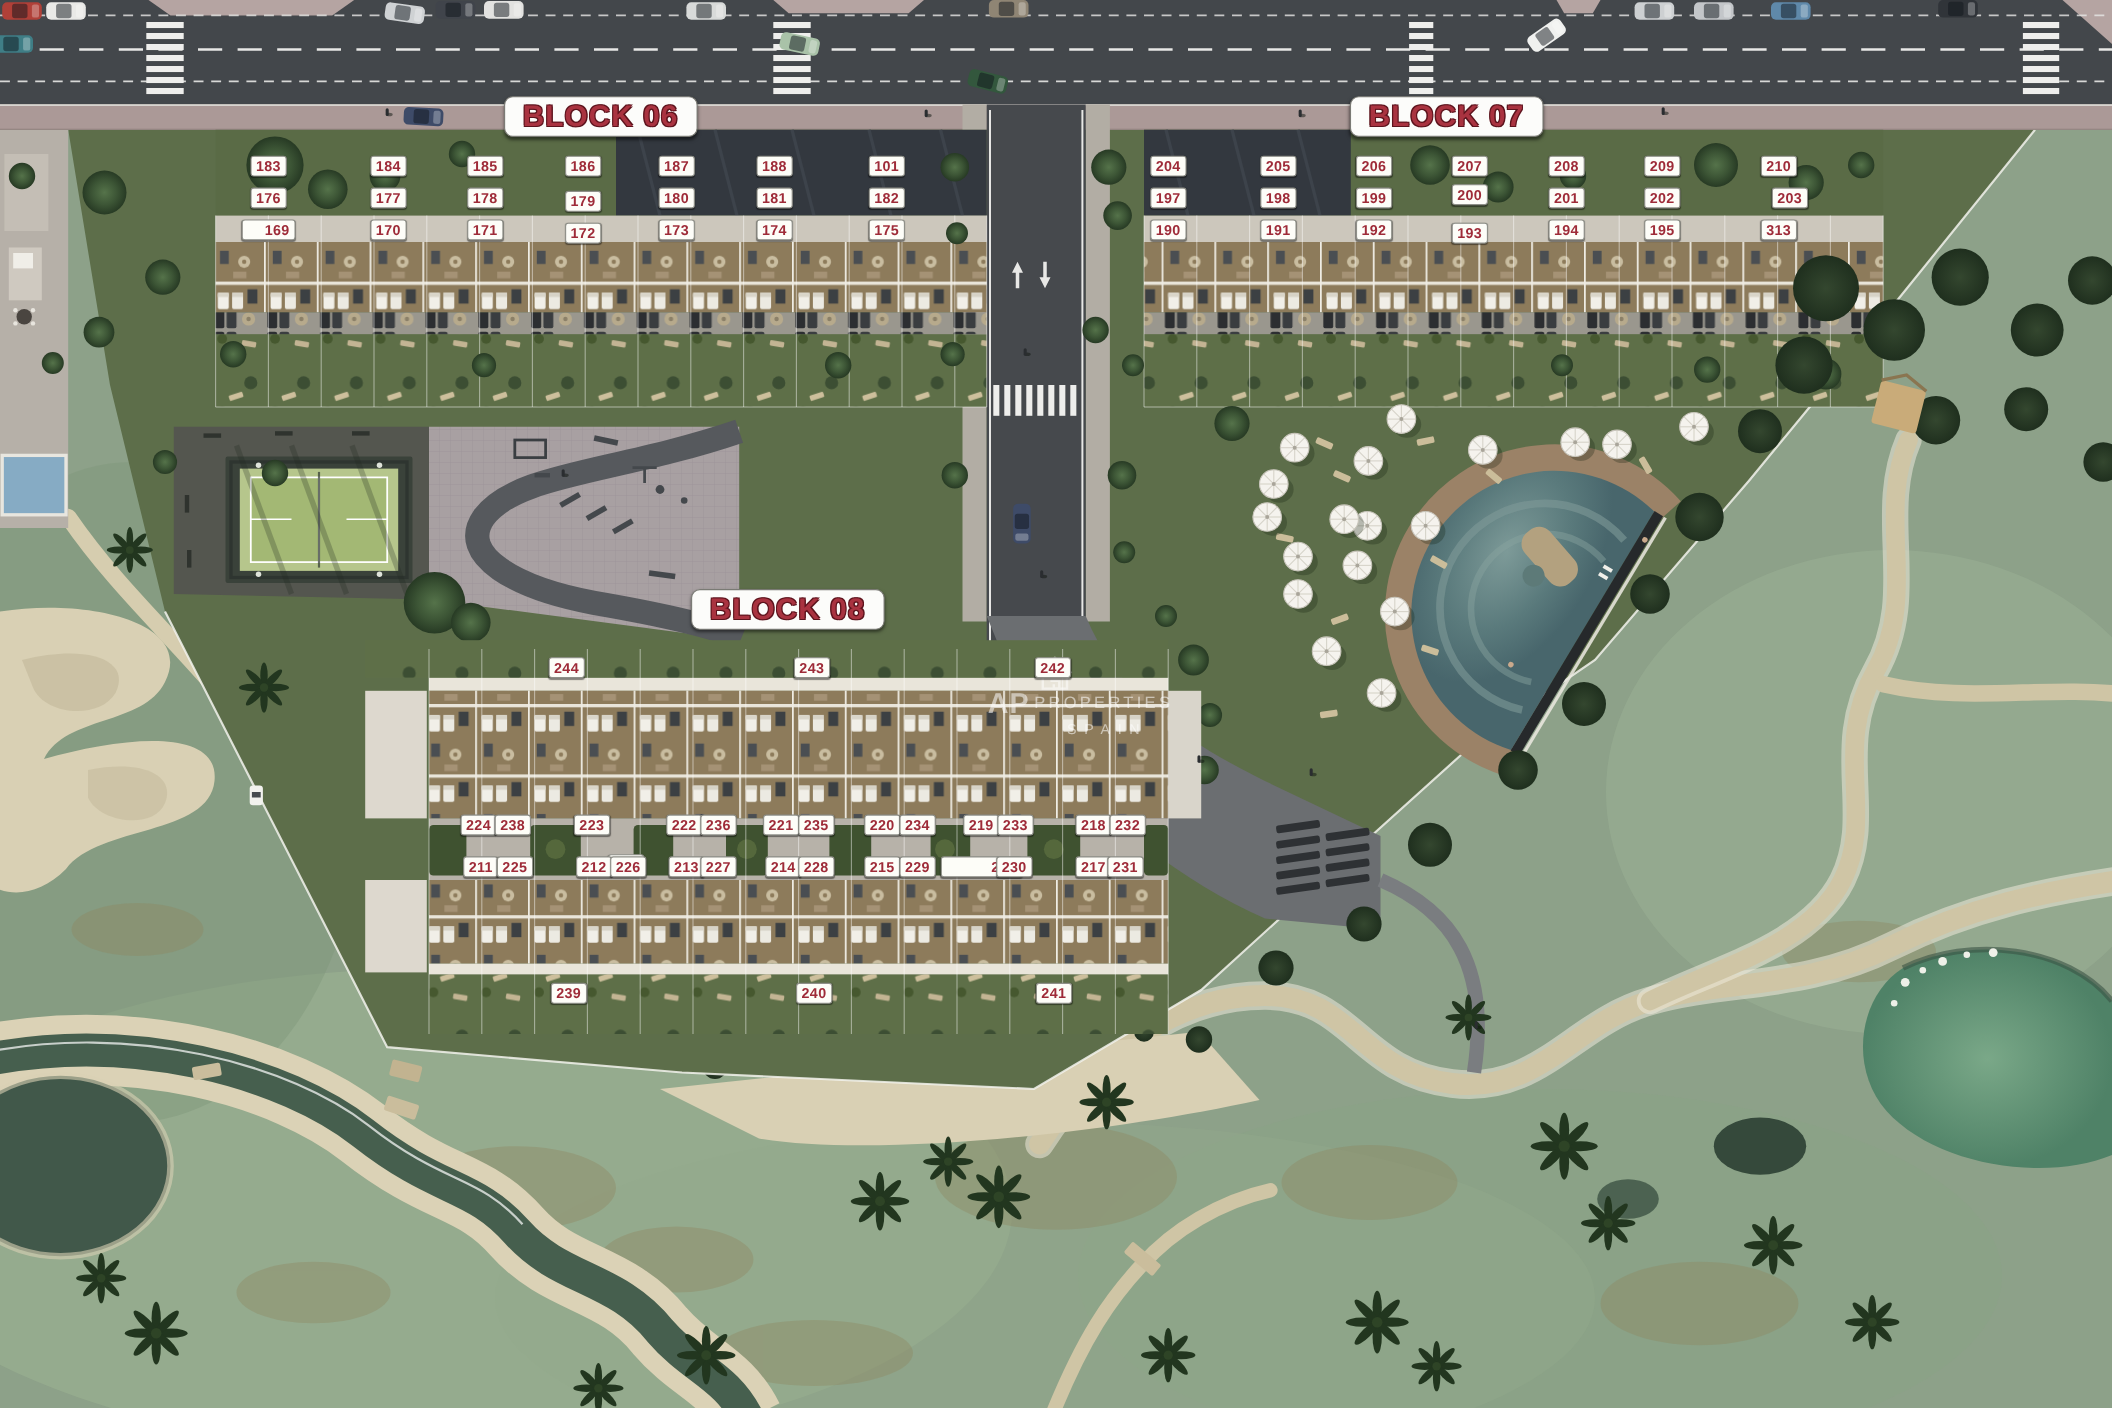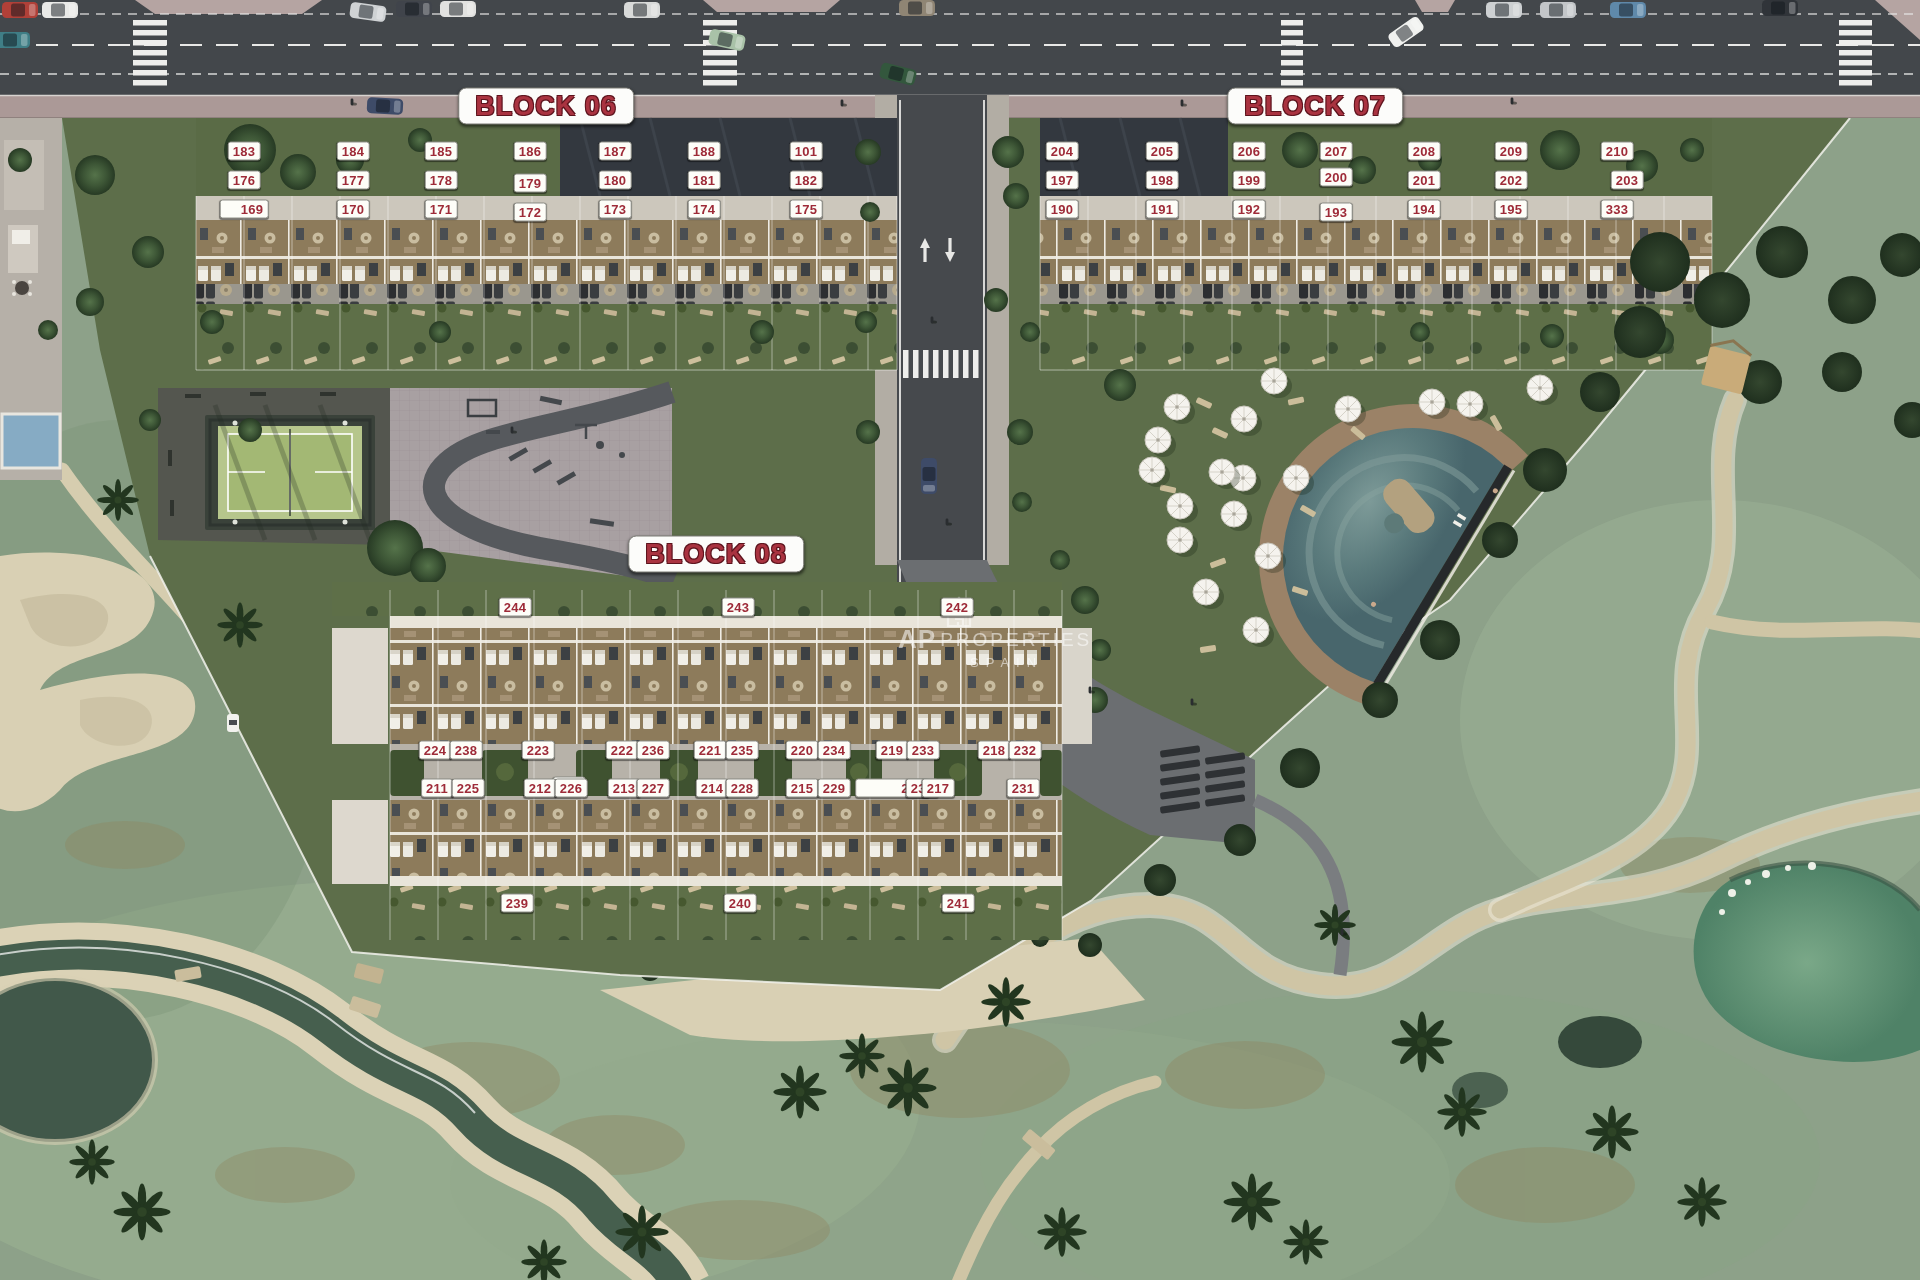--- a/index.html
+++ b/index.html
@@ -13,21 +13,21 @@
          line-height:17px;letter-spacing:.3px;box-shadow:0 1px 1px rgba(0,0,0,.45);
          white-space:nowrap;}
   .btitle{position:absolute;transform:translate(-50%,-50%);
          background:#fcfcfa;border:1px solid #7a7a74;border-radius:8px;
          padding:2px 16px;font-size:27px;font-weight:bold;color:#a93340;
          letter-spacing:1px;white-space:nowrap;
          text-shadow:1px 1px 0 #5d141d,-1px -1px 0 #5d141d,1px -1px 0 #5d141d,-1px 1px 0 #5d141d;
          box-shadow:0 2px 3px rgba(0,0,0,.5);}
   .wm{position:absolute;left:898px;top:626px;color:#ffffff;opacity:.55;line-height:1;}
   .wm-ap{font-size:26px;font-weight:bold;letter-spacing:1px;vertical-align:middle;}
-  .wm-prop{font-size:19px;letter-spacing:3px;vertical-align:middle;margin-left:4px;}
+  .wm-prop{font-size:15px;letter-spacing:3px;vertical-align:middle;margin-left:4px;}
   .wm-spain{font-size:13px;letter-spacing:7px;margin:4px 0 0 72px;}
 </style>
 </head>
 <body>
 
 <div id="stage">
 
 <svg id="scene" width="1920" height="1280" viewBox="0 0 1920 1280" xmlns="http://www.w3.org/2000/svg">
 <defs>
   <radialGradient id="gTree">
@@ -666,21 +666,21 @@
       <div class="badge" style="left: 1336px; top: 177px;">200</div>
       <div class="badge" style="left: 1424px; top: 180px;">201</div>
       <div class="badge" style="left: 1511px; top: 180px;">202</div>
       <div class="badge" style="left: 1627px; top: 180px;">203</div>
       <div class="badge" style="left: 1062px; top: 209px;">190</div>
       <div class="badge" style="left: 1162px; top: 209px;">191</div>
       <div class="badge" style="left: 1249px; top: 209px;">192</div>
       <div class="badge" style="left: 1336px; top: 212px;">193</div>
       <div class="badge" style="left: 1424px; top: 209px;">194</div>
       <div class="badge" style="left: 1511px; top: 209px;">195</div>
-      <div class="badge" style="left: 1617px; top: 209px;">333</div>
+      <div class="badge" style="left: 1617px; top: 209px;">313</div>
       <div class="badge" style="left: 515px; top: 607px;">244</div>
       <div class="badge" style="left: 738px; top: 607px;">243</div>
       <div class="badge" style="left: 957px; top: 607px;">242</div>
       <div class="badge" style="left: 435px; top: 750px;">224</div>
       <div class="badge" style="left: 466px; top: 750px;">238</div>
       <div class="badge" style="left: 538px; top: 750px;">223</div>
       <div class="badge" style="left: 569px; top: 750px; margin-top: 36px;">237</div>
       <div class="badge" style="left: 622px; top: 750px;">222</div>
       <div class="badge" style="left: 653px; top: 750px;">236</div>
       <div class="badge" style="left: 710px; top: 750px;">221</div>
@@ -696,21 +696,21 @@
       <div class="badge" style="left: 540px; top: 788px;">212</div>
       <div class="badge" style="left: 571px; top: 788px;">226</div>
       <div class="badge" style="left: 624px; top: 788px;">213</div>
       <div class="badge" style="left: 653px; top: 788px;">227</div>
       <div class="badge" style="left: 712px; top: 788px;">214</div>
       <div class="badge" style="left: 742px; top: 788px; text-align: center;">228</div>
       <div class="badge" style="left: 802px; top: 788px;">215</div>
       <div class="badge" style="left: 834px; top: 788px;">229</div>
       <div class="badge" style="left: 892px; top: 788px; padding-left: 45px;">216</div>
       <div class="badge" style="left: 922px; top: 788px;">230</div>
-      <div class="badge" style="left: 938px; top: 788px; text-align: right;">217</div>
+      <div class="badge" style="left: 994px; top: 788px; text-align: right;">217</div>
       <div class="badge" style="left: 1023px; top: 788px;">231</div>
       <div class="badge" style="left: 517px; top: 903px;">239</div>
       <div class="badge" style="left: 740px; top: 903px;">240</div>
       <div class="badge" style="left: 958px; top: 903px;">241</div>
       <div class="btitle" style="left: 546px; top: 106px;">BLOCK 06</div>
       <div class="btitle" style="left: 1315px; top: 106px;">BLOCK 07</div>
       <div class="btitle" style="left: 716px; top: 554px;">BLOCK 08</div>
     </div>
 
 <div class="wm">

